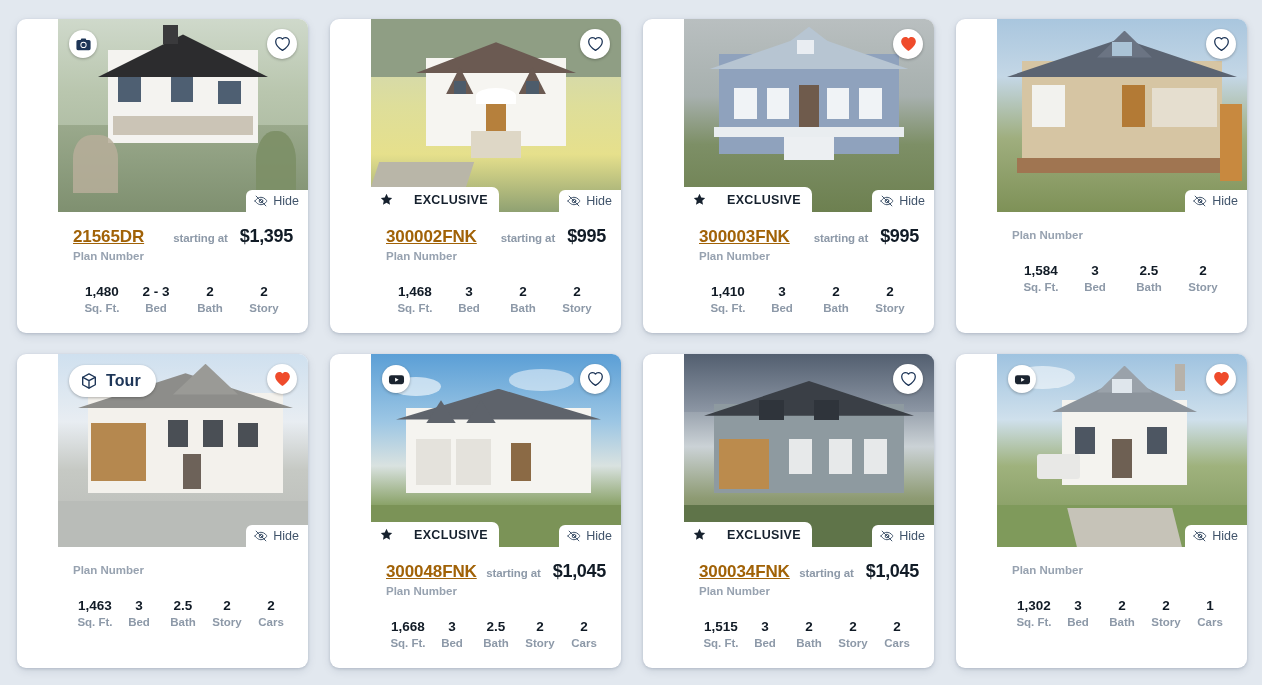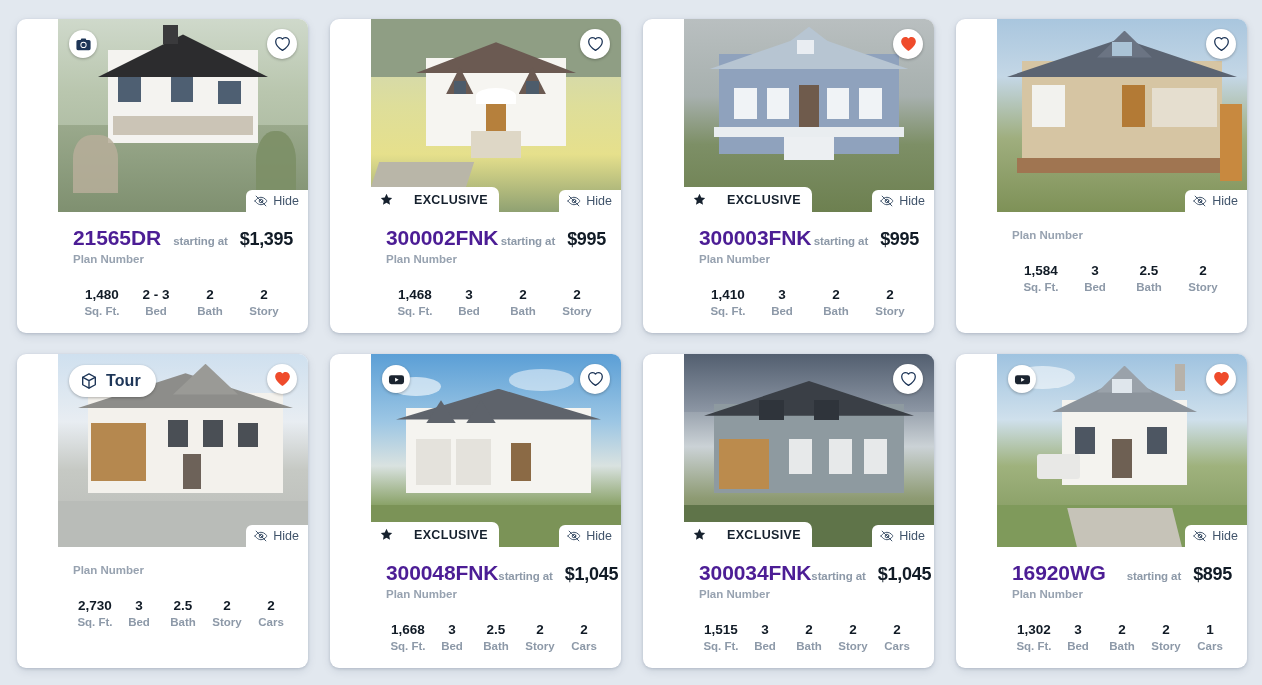--- a/index.html
+++ b/index.html
@@ -135,24 +135,25 @@
     flex: 1;
     display: flex;
     flex-direction: column;
   }
   .row-title {
     display: flex;
     align-items: baseline;
     justify-content: space-between;
   }
   .plan-no {
-    font-size: 21px;
+    font-size: 17px;
     font-weight: 700;
-    color: #4c1d95;
+    color: #a16207;
     letter-spacing: -.1px;
+    text-decoration: underline;
   }
   .price-wrap { white-space: nowrap; }
   .starting {
     font-size: 11.5px;
     color: #8d99a8;
     font-weight: 700;
     letter-spacing: -.1px;
   }
   .price {
     font-size: 18px;
@@ -489,21 +490,21 @@
         <path d="M3.6 3.6 20.4 20.4"></path>
       </svg>
           </span>
           <span class="hide-label">Hide</span>
         </div>
       </div>
       <div class="body">
         <div class="plan-sub">Plan Number</div>
         <div class="specs five">
           <div class="spec">
-            <div class="spec-val">2,730</div>
+            <div class="spec-val">1,463</div>
             <div class="spec-lbl">Sq. Ft.</div>
           </div>
           <div class="spec">
             <div class="spec-val">3</div>
             <div class="spec-lbl">Bed</div>
           </div>
           <div class="spec">
             <div class="spec-val">2.5</div>
             <div class="spec-lbl">Bath</div>
           </div>
@@ -701,24 +702,20 @@
             <svg width="14" height="14" viewBox="0 0 24 24" fill="none" stroke="#41546b" stroke-width="1.7" stroke-linecap="round">
         <path d="M1.8 12S5.6 5.6 12 5.6 22.2 12 22.2 12 18.4 18.4 12 18.4 1.8 12 1.8 12z"></path>
         <circle cx="12" cy="12" r="3.1"></circle>
         <path d="M3.6 3.6 20.4 20.4"></path>
       </svg>
           </span>
           <span class="hide-label">Hide</span>
         </div>
       </div>
       <div class="body">
-        <div class="row-title">
-          <div class="plan-no">16920WG</div>
-          <div class="price-wrap"><span class="starting">starting at</span><span class="price">$895</span></div>
-        </div>
         <div class="plan-sub">Plan Number</div>
         <div class="specs five">
           <div class="spec">
             <div class="spec-val">1,302</div>
             <div class="spec-lbl">Sq. Ft.</div>
           </div>
           <div class="spec">
             <div class="spec-val">3</div>
             <div class="spec-lbl">Bed</div>
           </div>

